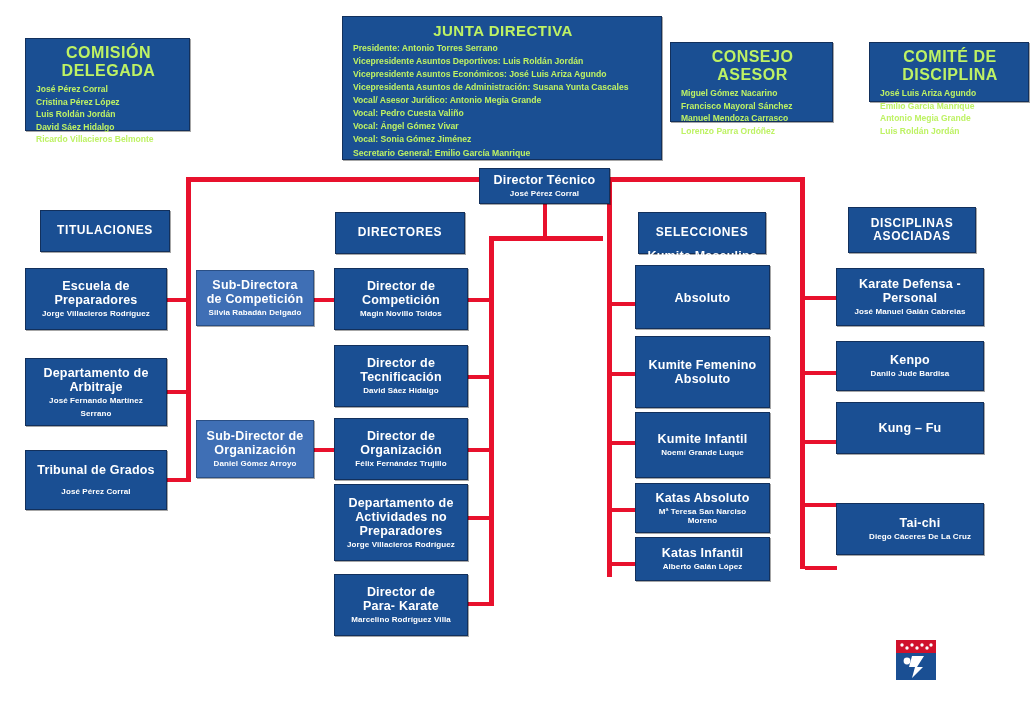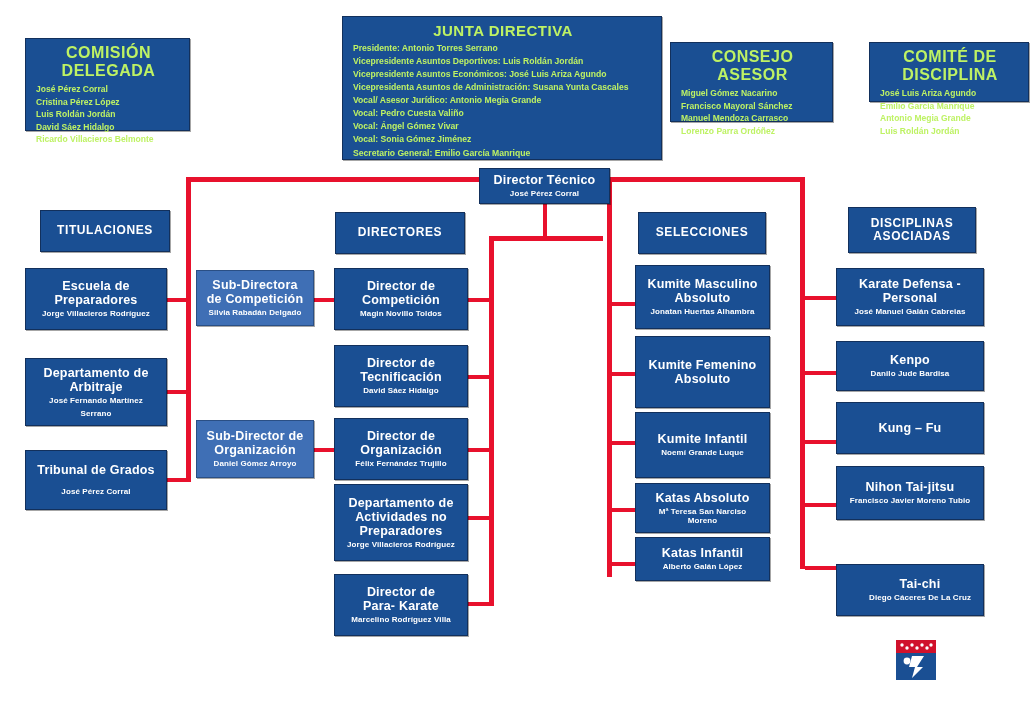--- a/index.html
+++ b/index.html
@@ -232,21 +232,21 @@
     <div class="t">Preparadores</div>
     <div class="n">Jorge Villacieros Rodríguez</div>
   </div>
 
   <div class="box unit" style="left:334px;top:574px;width:134px;height:62px;">
     <div class="t">Director de</div>
     <div class="t">Para- Karate</div>
     <div class="n">Marcelino Rodríguez Villa</div>
   </div>
 
-  <div class="box unit" style="left:635px;top:265px;width:135px;height:64px;">
+  <div class="box unit" style="left:635px;top:265px;width:135px;height:64px;gap:28px;">
     <div class="t">Kumite Masculino</div>
     <div class="t">Absoluto</div>
     <div class="n">Jonatan Huertas Alhambra</div>
   </div>
 
   <div class="box unit" style="left:635px;top:336px;width:135px;height:72px;">
     <div class="t">Kumite Femenino</div>
     <div class="t">Absoluto</div>
   </div>
 
@@ -274,26 +274,22 @@
 
   <div class="box unit" style="left:836px;top:341px;width:148px;height:50px;">
     <div class="t">Kenpo</div>
     <div class="n">Danilo Jude Bardisa</div>
   </div>
 
   <div class="box unit" style="left:836px;top:402px;width:148px;height:52px;">
     <div class="t">Kung – Fu</div>
   </div>
 
-  <div class="box unit" style="left:836px;top:466px;width:148px;height:54px;">
-    <div class="t">Nihon Tai-jitsu</div>
-    <div class="n">Francisco Javier Moreno Tubio</div>
-  </div>
-
-  <div class="box unit" style="left:836px;top:564px;width:148px;height:52px;padding-left:24px;">
+
+  <div class="box unit" style="left:836px;top:503px;width:148px;height:52px;padding-left:24px;">
     <div class="t">Tai-chi</div>
     <div class="n">Diego Cáceres De La Cruz</div>
   </div>
 
   <div id="logo" style="left:893px;top:634px;width:46px;height:52px;">
     <svg width="46" height="52" viewBox="0 0 46 52">
       <rect x="3" y="6" width="40" height="13" fill="#d0112b"></rect>
       <rect x="3" y="19" width="40" height="27" fill="#1a4f93"></rect>
       <g fill="#ffffff">
         <circle cx="9" cy="11" r="1.7"></circle>

